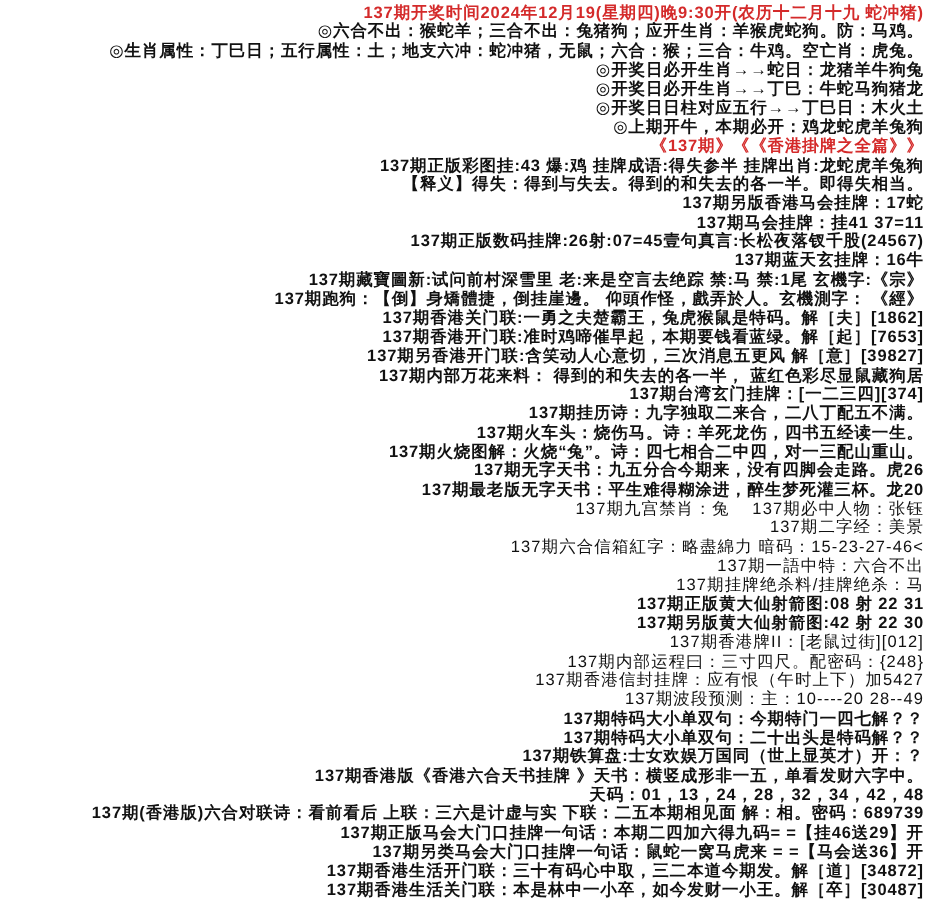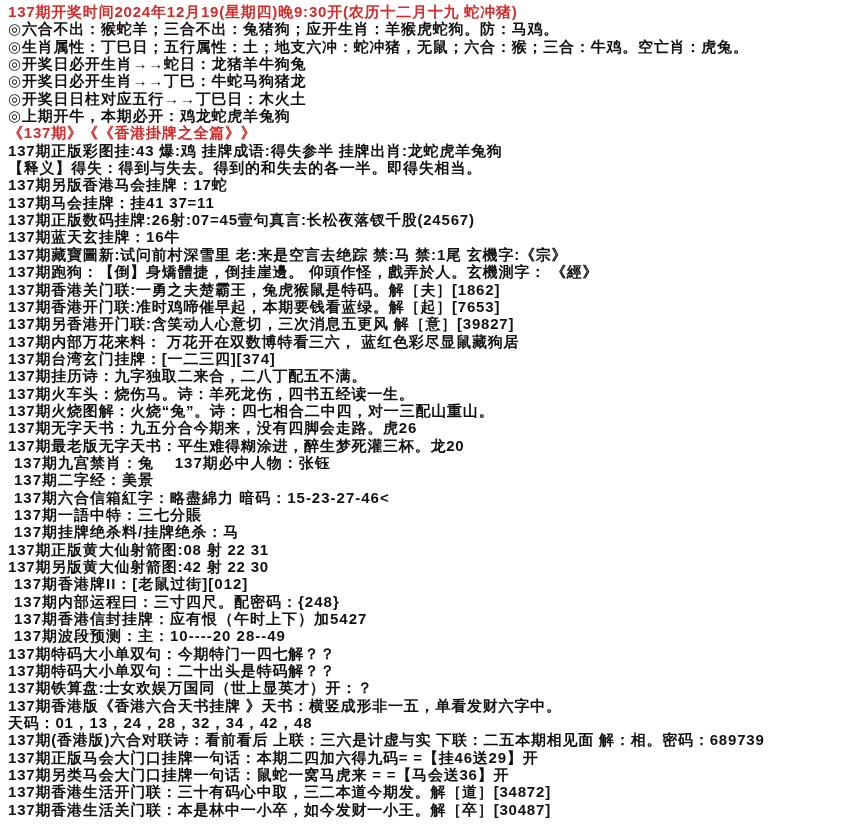--- a/index.html
+++ b/index.html
@@ -21,23 +21,24 @@
   }
   .line {
     height: 17.35px;
     line-height: 17.35px;
     font-size: 15px;
     font-weight: 700;
     color: var(--text-color);
     letter-spacing: 0.8px;
     white-space: pre;
     overflow: hidden;
+    text-align: right;
   }
   .line.red { color: var(--red-color); }
-  .line.light { font-weight: 700; padding-left: 6px; letter-spacing: 1px; }
+  .line.light { font-weight: 400; padding-left: 6px; letter-spacing: 1px; }
 </style>
 </head>
 <body>
 
 <div class="page">
   <div id="lines">
       <div class="line red">137期开奖时间2024年12月19(星期四)晚9:30开(农历十二月十九 蛇冲猪)</div>
       <div class="line">◎六合不出：猴蛇羊；三合不出：兔猪狗；应开生肖：羊猴虎蛇狗。防：马鸡。</div>
       <div class="line">◎生肖属性：丁巳日；五行属性：土；地支六冲：蛇冲猪，无鼠；六合：猴；三合：牛鸡。空亡肖：虎兔。</div>
       <div class="line">◎开奖日必开生肖→→蛇日：龙猪羊牛狗兔</div>
@@ -49,31 +50,31 @@
       <div class="line">【释义】得失：得到与失去。得到的和失去的各一半。即得失相当。</div>
       <div class="line">137期另版香港马会挂牌：17蛇</div>
       <div class="line">137期马会挂牌：挂41 37=11</div>
       <div class="line">137期正版数码挂牌:26射:07=45壹句真言:长松夜落钗千股(24567)</div>
       <div class="line">137期蓝天玄挂牌：16牛</div>
       <div class="line">137期藏寶圖新:试问前村深雪里 老:来是空言去绝踪 禁:马 禁:1尾 玄機字:《宗》</div>
       <div class="line">137期跑狗：【倒】身矯體捷，倒挂崖邊。 仰頭作怪，戲弄於人。玄機測字： 《經》</div>
       <div class="line">137期香港关门联:一勇之夫楚霸王，兔虎猴鼠是特码。解［夫］[1862]</div>
       <div class="line">137期香港开门联:准时鸡啼催早起，本期要钱看蓝绿。解［起］[7653]</div>
       <div class="line">137期另香港开门联:含笑动人心意切，三次消息五更风 解［意］[39827]</div>
-      <div class="line">137期内部万花来料： 万花开在双数博特看三六， 蓝红色彩尽显鼠藏狗居</div>
+      <div class="line">137期内部万花来料： 得到的和失去的各一半， 蓝红色彩尽显鼠藏狗居</div>
       <div class="line">137期台湾玄门挂牌：[一二三四][374]</div>
       <div class="line">137期挂历诗：九字独取二来合，二八丁配五不满。</div>
       <div class="line">137期火车头：烧伤马。诗：羊死龙伤，四书五经读一生。</div>
       <div class="line">137期火烧图解：火烧“兔”。诗：四七相合二中四，对一三配山重山。</div>
       <div class="line">137期无字天书：九五分合今期来，没有四脚会走路。虎26</div>
       <div class="line">137期最老版无字天书：平生难得糊涂进，醉生梦死灌三杯。龙20</div>
       <div class="line light">137期九宫禁肖：兔    137期必中人物：张钰</div>
       <div class="line light">137期二字经：美景</div>
       <div class="line light">137期六合信箱紅字：略盡綿力 暗码：15-23-27-46&lt;</div>
-      <div class="line light">137期一語中特：三七分賬</div>
+      <div class="line light">137期一語中特：六合不出</div>
       <div class="line light">137期挂牌绝杀料/挂牌绝杀：马</div>
       <div class="line">137期正版黄大仙射箭图:08 射 22 31</div>
       <div class="line">137期另版黄大仙射箭图:42 射 22 30</div>
       <div class="line light">137期香港牌II：[老鼠过街][012]</div>
       <div class="line light">137期内部运程曰：三寸四尺。配密码：{248}</div>
       <div class="line light">137期香港信封挂牌：应有恨（午时上下）加5427</div>
       <div class="line light">137期波段预测：主：10----20 28--49</div>
       <div class="line">137期特码大小单双句：今期特门一四七解？？</div>
       <div class="line">137期特码大小单双句：二十出头是特码解？？</div>
       <div class="line">137期铁算盘:士女欢娱万国同（世上显英才）开：？</div>

